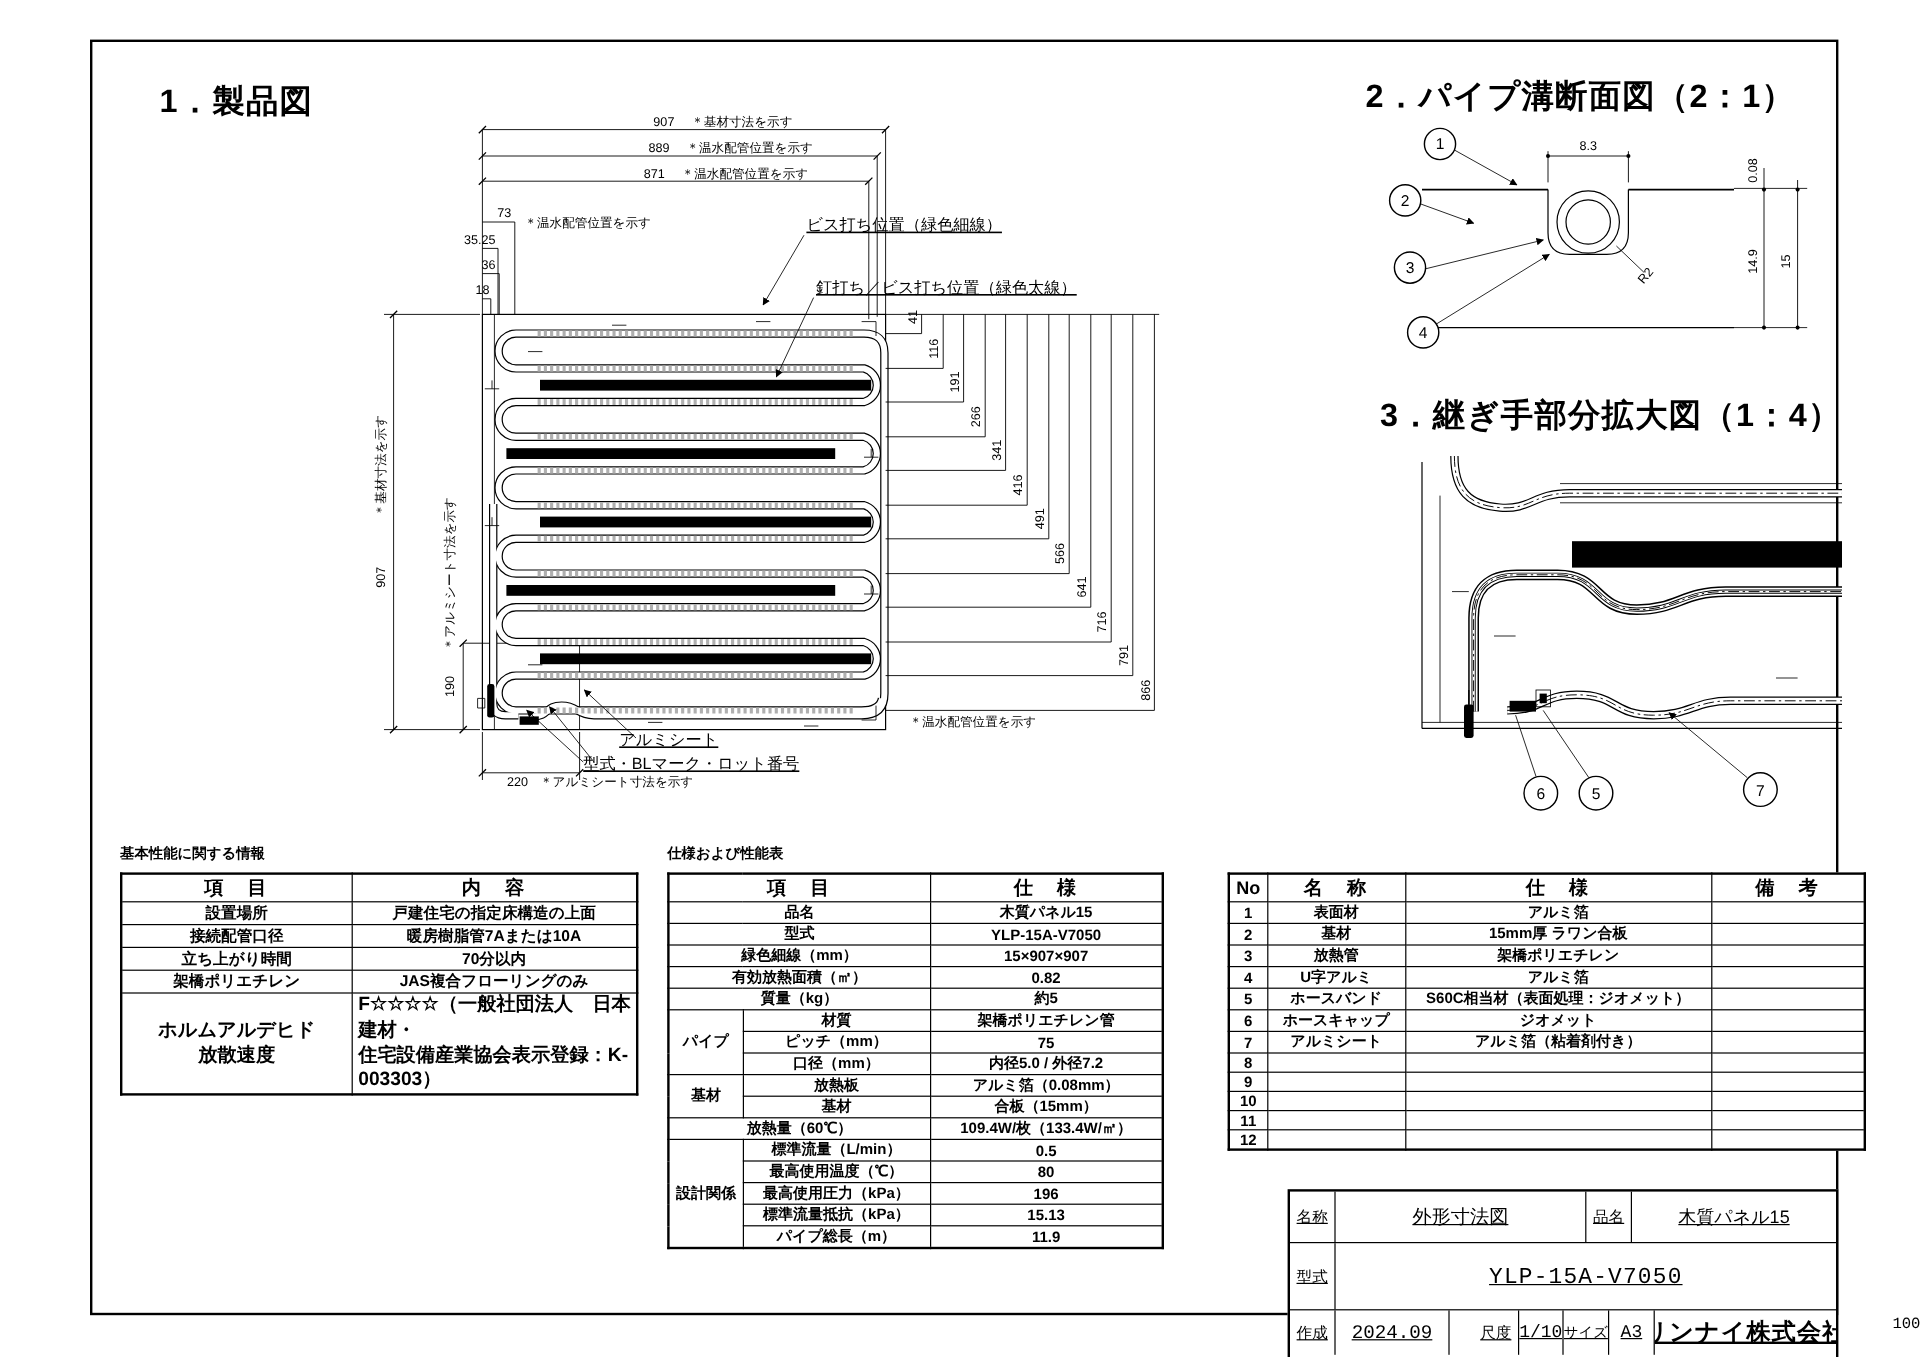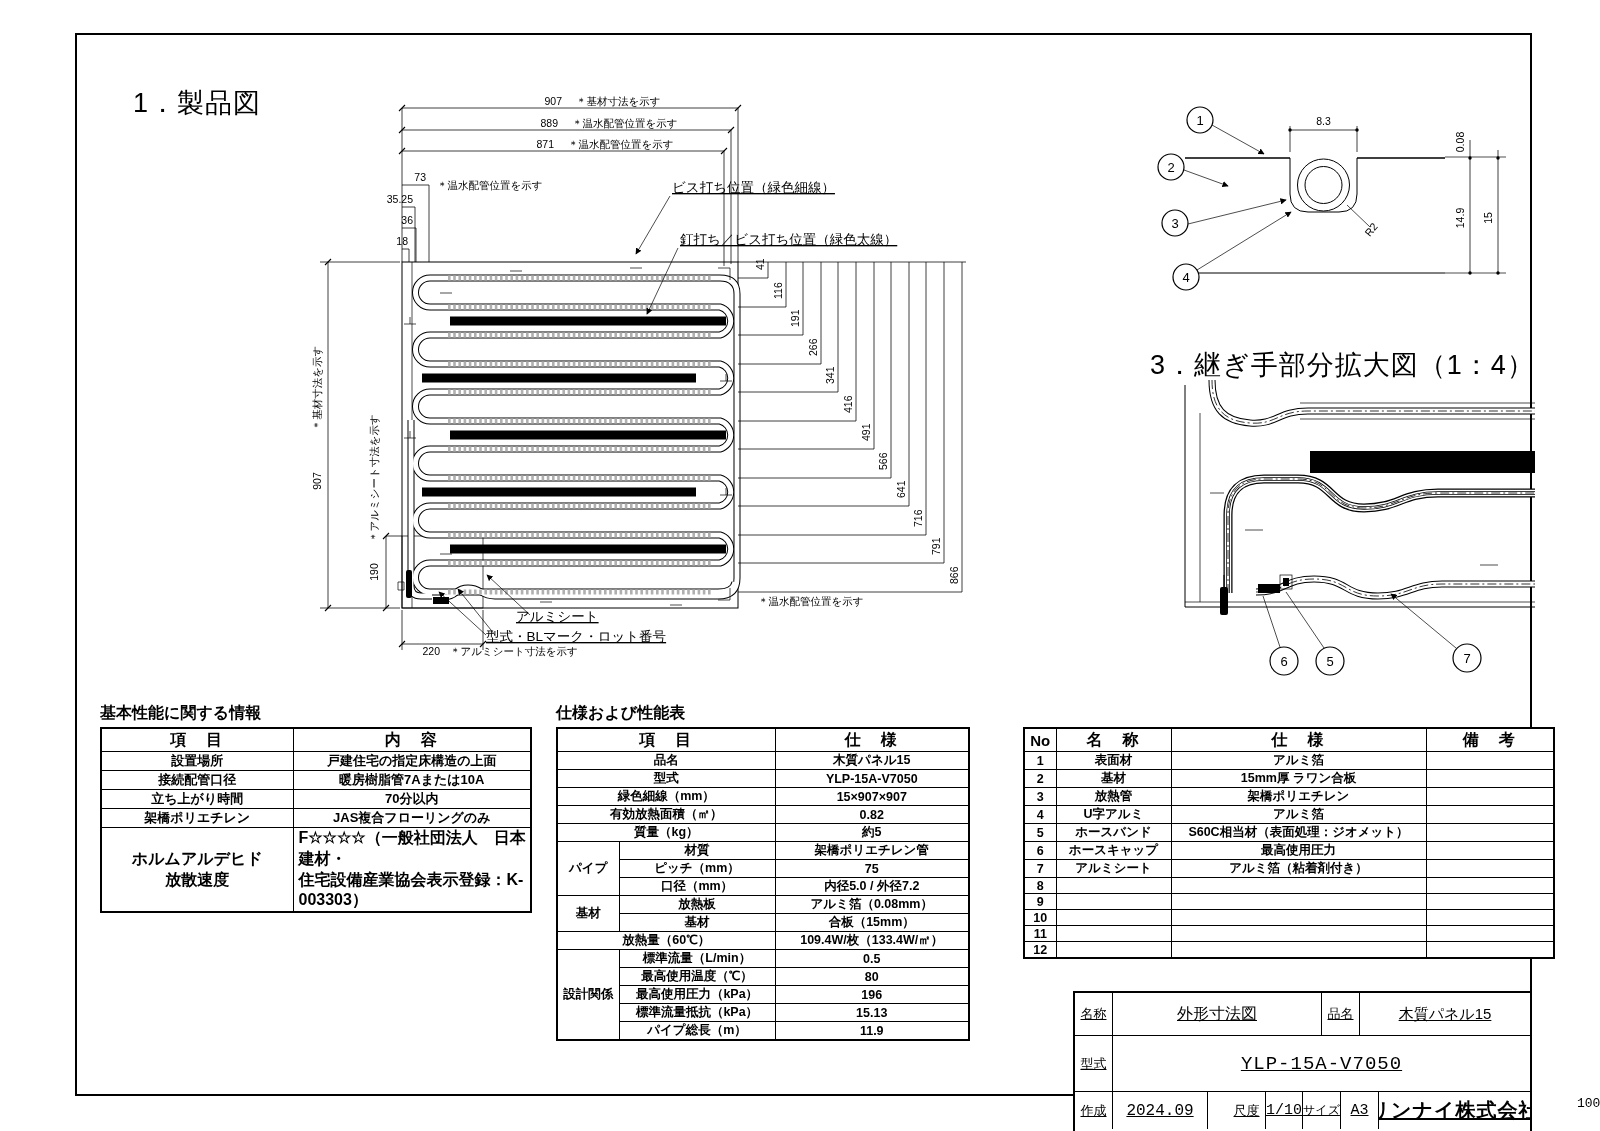--- a/index.html
+++ b/index.html
@@ -1,21 +1,21 @@
 <!DOCTYPE html>
 <html><head>
 <meta charset="utf-8">
 <style>
   html,body{margin:0;padding:0;background:#ffffff;}
   body{font-family:"Liberation Sans",sans-serif;color:#000;}
   #stage{position:relative;width:1600px;height:1131px;background:#fff;overflow:hidden;}
   .sheet{position:absolute;left:75px;top:33px;width:1453px;height:1059px;border:2px solid #000;background:#fff;}
   .abs{position:absolute;}
-  .sec-title{font-size:27px;font-weight:400;letter-spacing:1px;white-space:nowrap;margin-top:19px;}
-  .tbl-title{font-size:16px;font-weight:700;white-space:nowrap;}
+  .sec-title{font-size:27px;font-weight:700;letter-spacing:1px;white-space:nowrap;}
+  .tbl-title{font-size:12px;font-weight:700;white-space:nowrap;}
   table{border-collapse:collapse;table-layout:fixed;background:#fff;}
   .dtable{border:2px solid #000;}
   .dtable th,.dtable td{border:1px solid #000;padding:0 2px;text-align:center;overflow:hidden;white-space:nowrap;font-weight:700;}
   .dtable th{font-size:16px;letter-spacing:2px;height:22px;}
   .basic td{font-size:13px;height:18px;}
   .basic td.wrap{white-space:pre-line;line-height:1.3;font-size:16px;}
   .basic td.left{text-align:left;padding-left:5px;}
   .spec td{font-size:12.5px;height:15px;}
   .parts td{font-size:12.5px;height:15px;}
   .tb{position:absolute;border:2px solid #000;background:#fff;}
@@ -48,20 +48,21 @@
   .bal{fill:#fff;stroke:#000;stroke-width:1.2;}
   .baltext{font-size:13px;text-anchor:middle;}
 </style>
 </head>
 <body>
 
 <div id="stage">
   <div class="sheet"></div>
 
   <div class="abs sec-title" style="left:133px;top:66px;">1．製品図</div>
+  <div class="abs sec-title" style="left:1138px;top:62px;">2．パイプ溝断面図（2：1）</div>
   <div class="abs sec-title" style="left:1150px;top:328px;">3．継ぎ手部分拡大図（1：4）</div>
 
   <svg style="left:290px;top:88px;" width="690" height="582" viewBox="0 0 690 582">
     <defs>
       <marker id="arr" markerWidth="9" markerHeight="9" refX="8" refY="4.5" orient="auto">
         <path d="M0,0 L9,4.5 L0,9 z" fill="#000"></path>
       </marker>
     </defs>
 
     <g>
@@ -467,21 +468,21 @@
         </tr>
     <tr>
           <td>5</td>
           <td>ホースバンド</td>
           <td>S60C相当材（表面処理：ジオメット）</td>
           <td></td>
         </tr>
     <tr>
           <td>6</td>
           <td>ホースキャップ</td>
-          <td>最高使用圧力</td>
+          <td>ジオメット</td>
           <td></td>
         </tr>
     <tr>
           <td>7</td>
           <td>アルミシート</td>
           <td>アルミ箔（粘着剤付き）</td>
           <td></td>
         </tr>
     <tr>
           <td>8</td>

